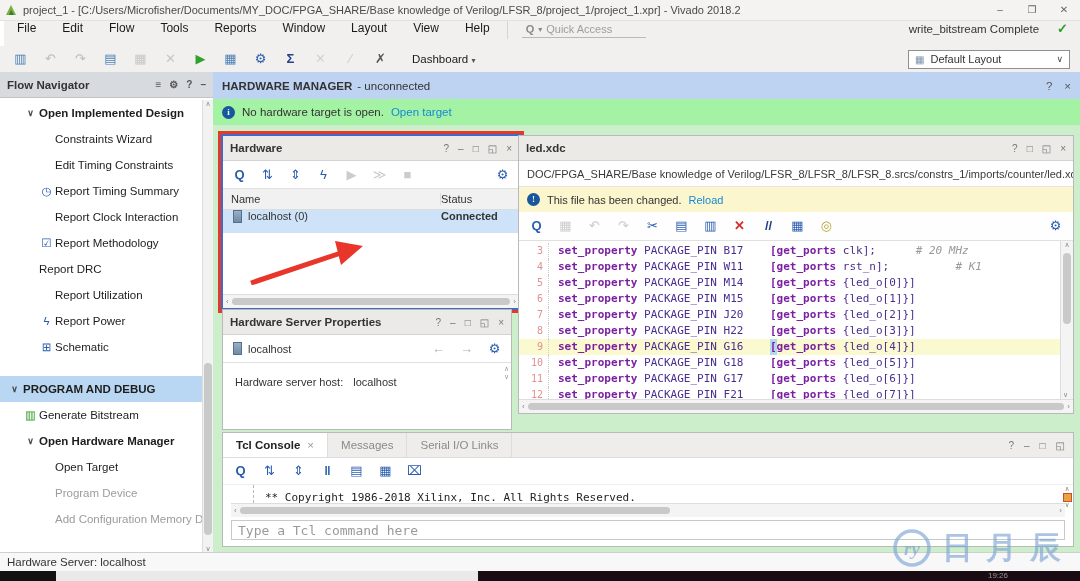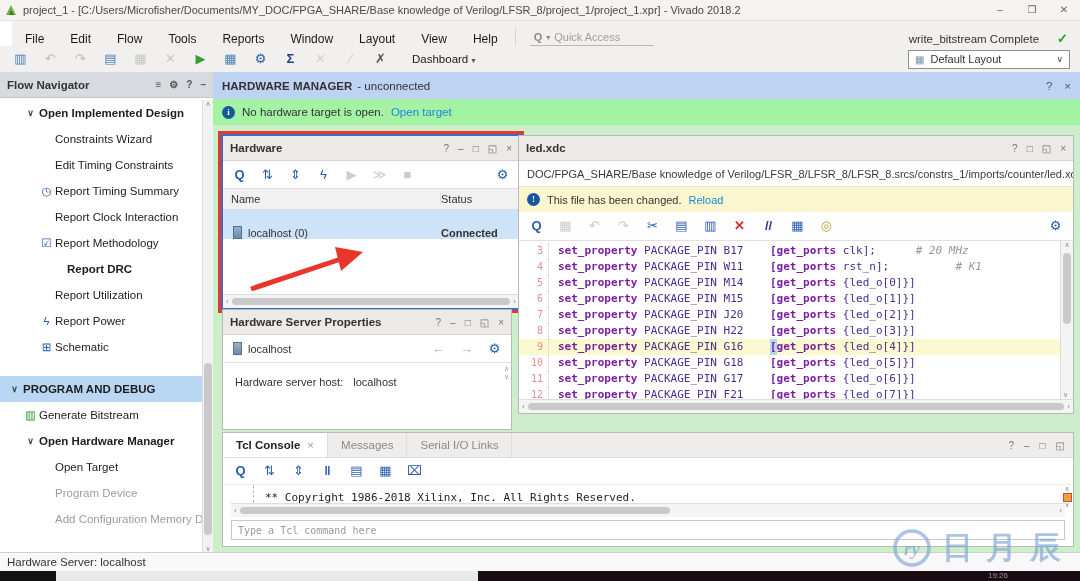--- a/index.html
+++ b/index.html
@@ -7,22 +7,22 @@
        font-family:"Liberation Sans",sans-serif;font-size:11px;color:#333;}
 
   
   .titlebar{position:absolute;top:0;left:0;right:0;height:20px;background:#f5f3f1;
             display:flex;align-items:center;padding-left:5px;gap:5px;border-bottom:1px solid #e3e1df;}
   .titlebar .ttext{font-size:11px;color:#4a4a4a;white-space:nowrap;}
   .winctl{margin-left:auto;display:flex;}
   .winctl span{width:32px;text-align:center;color:#666;font-size:10px;line-height:20px;}
 
   
-  .menubar{position:absolute;top:21px;left:12px;right:0;height:25px;background:#f2f0ee;
-           display:flex;align-items:flex-end;}
+  .menubar{position:absolute;top:21px;left:4px;right:0;height:25px;background:#f2f0ee;
+           display:flex;align-items:flex-start;}
   #menu-items{display:flex;}
   .menu-item{padding:0 13px;font-size:12px;color:#1a1a1a;}
   .menusep{width:1px;height:18px;background:#d7d5d3;margin-left:4px;}
   .qa{width:116px;margin-left:14px;border-bottom:1px solid #b9b9b9;color:#9d9d9d;
       display:flex;align-items:center;gap:4px;padding:2px 4px;font-size:11px;}
   .qa .qglyph{color:#8a8a8a;font-weight:bold;}
   .flowstat{margin-left:auto;margin-right:12px;display:flex;gap:18px;align-items:center;font-size:11.5px;}
   .check{color:#27a327;font-weight:bold;font-size:13px;}
 
   
@@ -71,21 +71,21 @@
   .ptools{height:27px;display:flex;align-items:center;gap:11px;padding:0 8px;border-bottom:1px solid #e0e0e0;}
 
   
   .hw-outer{position:absolute;left:5px;top:59px;width:300px;height:176px;border:3px solid #e23b2e;}
   .hw-blue{width:100%;height:100%;border:2px solid #4169c8;box-sizing:border-box;background:#fff;
            display:flex;flex-direction:column;overflow:hidden;}
   .colhead{height:20px;display:flex;background:#f1f1f1;border-bottom:1px solid #ddd;align-items:center;}
   .colhead .c1{flex:1;padding-left:8px;}
   .colhead .c2,.hw-status{width:78px;flex:none;}
   .colhead .c2{border-left:1px solid #ddd;}
-  .hw-row{height:29px;display:flex;align-items:flex-end;}
+  .hw-row{height:23px;display:flex;align-items:flex-start;}
   .hw-row.sel{background:#cfe3f8;}
   .hw-name{flex:1;padding-left:8px;display:flex;align-items:center;gap:6px;}
   .hw-status{padding-left:7px;font-weight:bold;}
   .srv-ic{width:7px;height:11px;background:linear-gradient(#9ab0c6 ,#6e8aa8);border:1px solid #55708c;
           display:inline-block;margin-left:10px;margin-right:-2px;}
   .hw-empty{flex:1;position:relative;background:#fff;}
   .hscroll{height:13px;background:#f4f4f4;border-top:1px solid #ddd;display:flex;align-items:center;
            padding:0 3px;gap:3px;color:#888;font-size:8px;}
   .hthumb{height:7px;background:#c9c9c9;border-radius:4px;flex:1;}
 
@@ -128,21 +128,21 @@
   .tc-tab.act{background:#fff;color:#222;font-weight:bold;}
   .tabx{color:#999;font-weight:normal;}
   .tc-ticons{margin-left:auto;display:flex;gap:10px;align-items:center;color:#777;font-size:10px;padding-right:8px;}
   .tc-tools{height:26px;display:flex;align-items:center;gap:12px;padding:0 9px;border-bottom:1px solid #eee;}
   .tc-out{flex:1;position:relative;font-family:"DejaVu Sans Mono",monospace;font-size:11px;color:#222;}
   .tc-gut{position:absolute;left:0;top:0;bottom:0;width:30px;border-right:1px dashed #bbb;}
   .tc-line{position:absolute;left:42px;top:6px;white-space:pre;}
   .tc-mark{position:absolute;right:1px;top:8px;width:7px;height:7px;background:#e8a33d;border:1px solid #cc4b37;}
   .tc-va{position:absolute;right:1px;top:0;font-size:7px;color:#888;line-height:8px;text-align:center;width:10px;}
   .tc-input{margin:3px 8px 6px 8px;height:18px;border:1px solid #c9c9c9;display:flex;align-items:center;
-            padding-left:6px;font-family:"DejaVu Sans Mono",monospace;font-size:10px;color:#9a9a9a;background:#fff;}
+            padding-left:6px;font-family:"DejaVu Sans Mono",monospace;font-size:13px;color:#9a9a9a;background:#fff;}
 
   
   .statusbar{position:absolute;left:0;right:0;bottom:10px;height:18px;background:#f8f8f8;
              border-top:1px solid #cfcfcf;display:flex;align-items:center;padding-left:7px;font-size:11.5px;}
   .taskbar{position:absolute;left:0;right:0;bottom:0;height:10px;background:#190d13;}
   .tb-seg1{position:absolute;left:0;width:55px;top:0;bottom:0;background:#121212;}
   .tb-seg2{position:absolute;left:56px;width:422px;top:0;bottom:0;background:#e9e9e9;}
   .tb-clock{position:absolute;right:72px;top:0;font-size:8px;color:#9a8d92;line-height:10px;}
 
   
@@ -248,21 +248,21 @@
           <span>Report Timing Summary</span>
         </div>
         <div class="fn-item" style="padding-left: 38px;">
           <span class="fn-slot"></span>
           <span>Report Clock Interaction</span>
         </div>
         <div class="fn-item" style="padding-left: 38px;">
           <span class="fn-slot" style="color: rgb(42, 93, 176);">☑</span>
           <span>Report Methodology</span>
         </div>
-        <div class="fn-item" style="padding-left: 50px; font-weight: bold;">
+        <div class="fn-item" style="padding-left: 22px;">
           <span class="fn-slot"></span>
           <span>Report DRC</span>
         </div>
         <div class="fn-item" style="padding-left: 38px;">
           <span class="fn-slot"></span>
           <span>Report Utilization</span>
         </div>
         <div class="fn-item" style="padding-left: 38px;">
           <span class="fn-slot" style="color: rgb(42, 93, 176);">ϟ</span>
           <span>Report Power</span>

